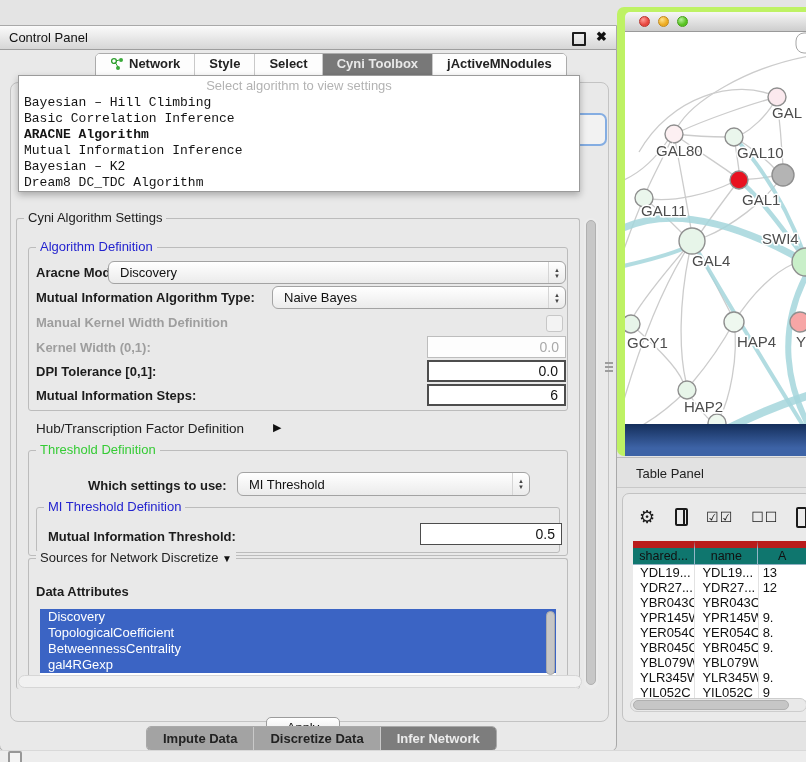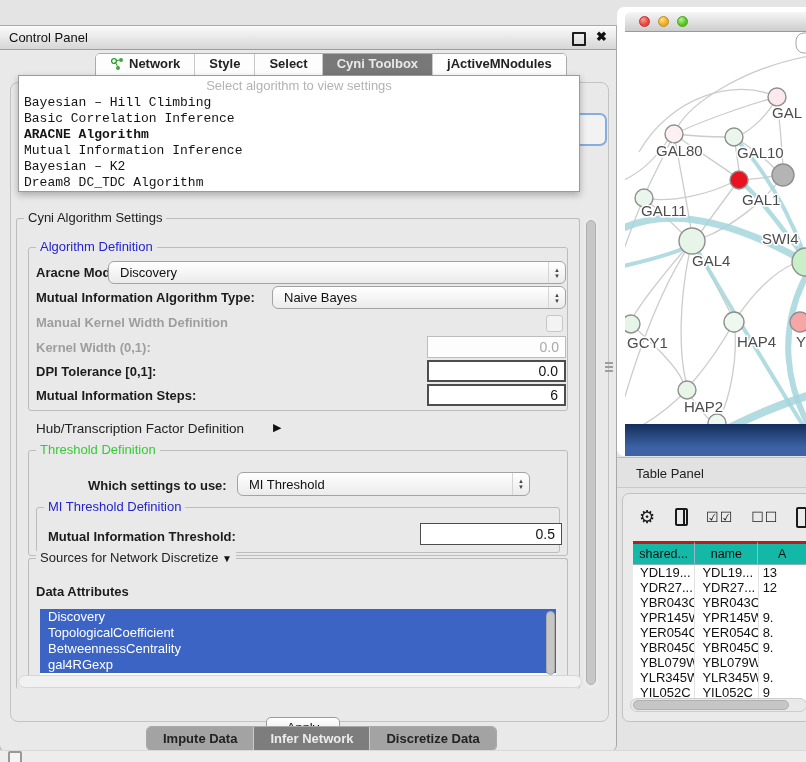--- a/index.html
+++ b/index.html
@@ -96,21 +96,21 @@
 
   #splitter-grip{position:absolute;left:605px;top:360px;width:8px;height:16px;}
   #splitter-grip div{height:2px;margin:2px 0;background:#9d9d9d;}
 
   #bottom-left-icon{position:absolute;left:8px;top:751px;width:14px;height:14px;background:#f4f4f4;
       border:2px solid #989898;border-radius:2px;box-sizing:border-box;}
   #bottom-strip{position:absolute;left:0;top:750px;width:806px;height:12px;background:#ededed;
       border-top:1px solid #d9d9d9;}
 
   
-  #net-frame{position:absolute;left:617px;top:7px;width:189px;height:449px;background:#ffffff;
+  #net-frame{position:absolute;left:617px;top:7px;width:189px;height:449px;background:#bef264;
       border-radius:7px 0 0 7px;}
   #net-titlebar{position:absolute;left:8px;top:5px;width:181px;height:20px;
       background:linear-gradient(#f6f6f6,#cdcdcd);border-bottom:1px solid #9a9a9a;border-radius:5px 0 0 0;
       display:flex;align-items:center;padding-left:14px;gap:8px;box-sizing:border-box;}
   .tl{width:11px;height:11px;border-radius:50%;box-sizing:border-box;}
   .tl.red{background:radial-gradient(circle at 35% 30%,#ff9d96,#e8463f 60%);border:1px solid #b8352f;}
   .tl.yellow{background:radial-gradient(circle at 35% 30%,#ffe28a,#edab22 60%);border:1px solid #c08a1d;}
   .tl.green{background:radial-gradient(circle at 35% 30%,#b6f09a,#58c322 60%);border:1px solid #46a018;}
   #net-canvas{position:absolute;left:8px;top:25px;width:181px;height:392px;background:#fff;overflow:hidden;}
   #net-bottom-band{position:absolute;left:8px;top:417px;width:181px;height:32px;
@@ -124,21 +124,21 @@
       border:1px solid #c2c2c2;border-radius:7px;box-sizing:border-box;}
   #tp-toolbar{position:absolute;left:8px;top:6px;width:176px;height:34px;display:flex;align-items:center;}
   #ico-gear{font-size:18px;color:#1a1a1a;margin-left:8px;}
   #ico-columns{width:16px;height:14px;border:2px solid #1a1a1a;border-radius:2px;margin-left:20px;position:relative;}
   #ico-columns:before{content:"";position:absolute;left:6px;top:0;width:2px;height:14px;background:#1a1a1a;}
   .ico-checks{font-size:14px;color:#1a1a1a;margin-left:18px;letter-spacing:1px;}
   #ico-doc{width:12px;height:17px;border:2px solid #1a1a1a;border-radius:2px;margin-left:18px;}
 
   #tbl{position:absolute;left:10px;top:47px;width:174px;height:159px;overflow:hidden;background:#fff;}
   #tbl-head{display:flex;height:24px;}
-  .th{background:#14b8a6;border-right:1px solid #94b6c8;border-top:3px solid #b91c1c;border-bottom:1px solid #8fb0c2;
+  .th{background:#0f766e;border-right:1px solid #94b6c8;border-top:7px solid #b91c1c;border-bottom:1px solid #8fb0c2;
       box-sizing:border-box;font-size:12.5px;color:#111;display:flex;align-items:center;justify-content:center;}
   .tr{display:flex;height:15px;}
   .td{font-size:13px;color:#111;line-height:15px;white-space:nowrap;overflow:hidden;box-sizing:border-box;
       border-right:1px solid #e2e2e2;padding-left:7px;}
   .c1{width:77px}.c2{width:78px}.c3{width:60px}
   .td.c3{padding-left:4px}
   #tbl-hscroll{position:absolute;left:7px;top:204px;width:177px;height:14px;background:#e9e9e9;
       border:1px solid #cdcdcd;border-radius:7px;box-sizing:border-box;}
   #tbl-hthumb{position:absolute;left:2px;top:1px;width:156px;height:10px;background:#c6c6c6;
       border:1px solid #b0b0b0;border-radius:5px;box-sizing:border-box;}
@@ -258,22 +258,22 @@
   <div id="attr-scroll"></div>
 
   <div id="hscroll-strip"></div>
   <div id="v-scrollbar">
       <div id="v-thumb"></div>
     </div>
 
   <div id="apply-btn">Apply</div>
   <div id="bottom-tabs">
       <div class="btab">Impute Data</div>
+      <div class="btab">Discretize Data</div>
       <div class="btab selected">Infer Network</div>
-      <div class="btab">Discretize Data</div>
     </div>
 </div>
 
 <div id="splitter-grip">
     <div></div>
     <div></div>
     <div></div>
   </div>
 <div id="bottom-strip"></div>
 <div id="bottom-left-icon"></div>

